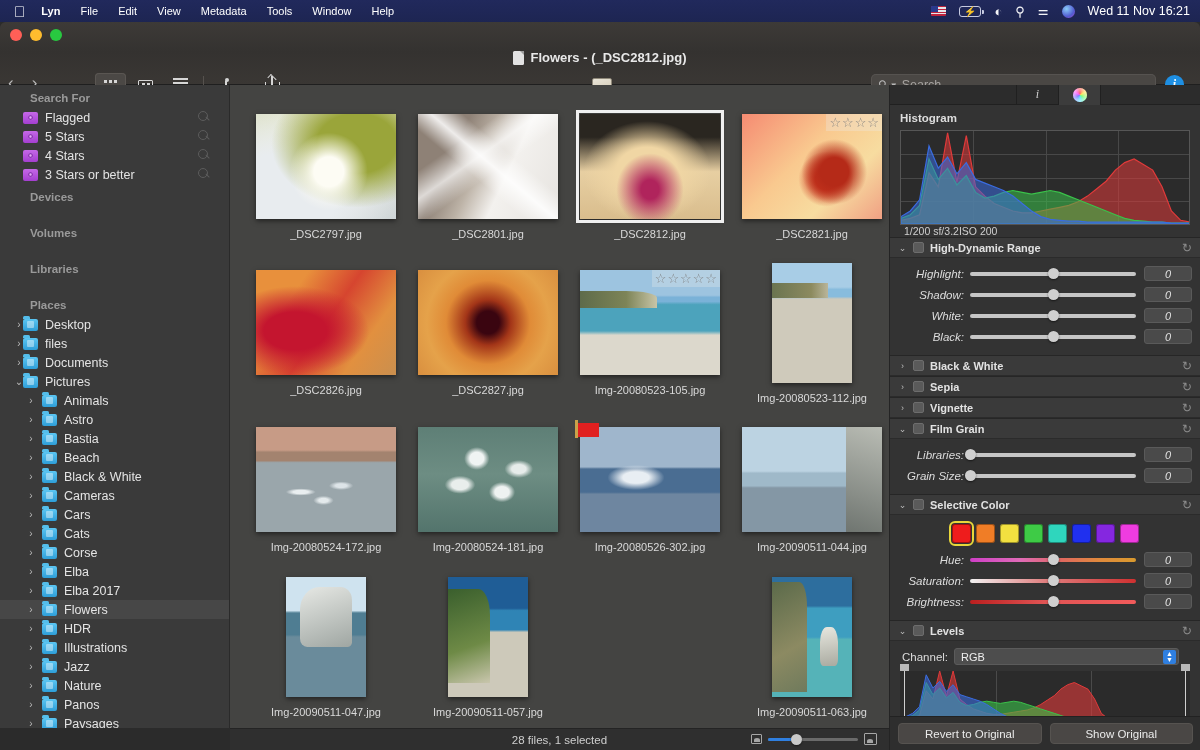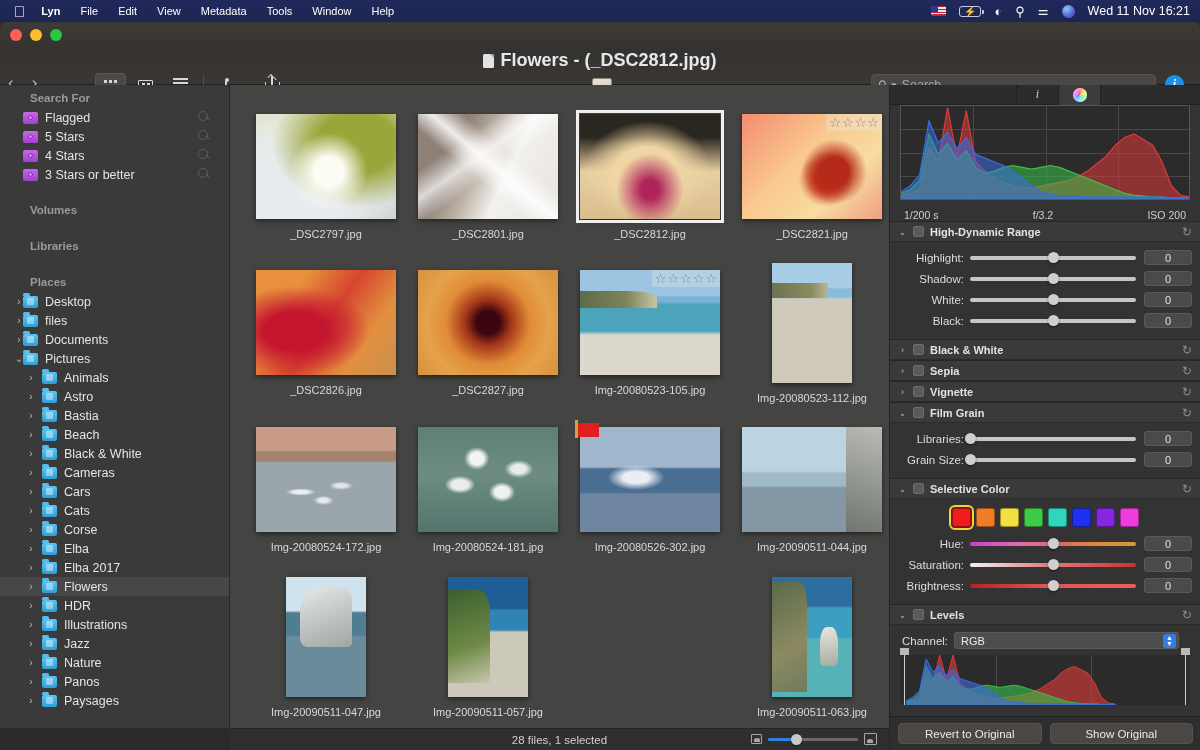--- a/index.html
+++ b/index.html
@@ -40,21 +40,21 @@
   #titlebar{
     position:absolute;top:0;left:0;width:1200px;height:63px;
     background:linear-gradient(180deg,#3d3a37 0%,#343230 48%,#3a3734 100%);
     border-bottom:1px solid #1f1f1f;
   }
   .traffic{ position:absolute; top:7px; left:10px; display:flex; gap:8px;}
   .tl{ width:12px;height:12px;border-radius:50%;}
   .tl.r{background:#ff5f57;} .tl.y{background:#febc2e;} .tl.g{background:#28c840;}
   #wintitle{
     position:absolute;top:28px;left:0;width:1200px;text-align:center;
-    font-size:18px;font-weight:bold;color:#e8e8e8;display:flex;align-items:center;justify-content:center;gap:6px;
+    font-size:13px;font-weight:bold;color:#e8e8e8;display:flex;align-items:center;justify-content:center;gap:6px;
   }
   .doc-ico{ width:11px;height:14px;background:#e2e2e2;border-radius:1.5px;position:relative;display:inline-block;}
   .doc-ico::after{content:"";position:absolute;right:0;top:0;border-width:0 4px 4px 0;border-style:solid;border-color:transparent #9b9b9b transparent transparent;}
   #titlebar-img{
     position:absolute;left:592px;top:56px;width:20px;height:17px;border-radius:2px;
     background:linear-gradient(160deg,#e9e4d8,#cfc5ae);border:1px solid #8e8879;
   }
   #titlebar-img::after{content:"";position:absolute;left:2px;bottom:2px;width:13px;height:7px;
     background:linear-gradient(90deg,#6c7b63,#4e6170,#7d7566);border-radius:1px;}
 
@@ -232,32 +232,32 @@
   .i-glyph{ font-style:italic;font-size:12px;color:#d2d2d2;font-family:"Liberation Serif",serif;}
   .wheel{ width:14px;height:14px;border-radius:50%;
     background:conic-gradient(#ff4d4d,#ffe14d,#6dff6d,#4de1ff,#6d6dff,#ff4dff,#ff4d4d);
     box-shadow:inset 0 0 5px 2px rgba(255,255,255,.65);}
 
   .hgroup{ padding:7px 10px 0 10px; }
   .hgroup h4{ font-size:11.5px;font-weight:bold;color:#ddd;margin-bottom:6px;}
   #histbox{ margin:0 10px; height:95px; border:1px solid #565656; background:#2b2b2b; position:relative; overflow:hidden;}
   #histbox .vg{ position:absolute;top:0;bottom:0;width:1px;background:#484848;}
   #histbox .hg{ position:absolute;left:0;right:0;height:1px;background:#484848;}
-  .exif{ display:flex;justify-content:space-between;padding:9px 14px 0 14px;font-size:10.5px;color:#cfcfcf;}
+  .exif{ display:flex;justify-content:flex-start;padding:0 14px 0 14px;font-size:10.5px;color:#cfcfcf;}
 
   .sec{ border-top:1px solid #262626; }
   .sechead{ height:20px;display:flex;align-items:center;padding:0 8px;gap:6px;position:relative;
     background:#3a3a3a;border-bottom:1px solid #2b2b2b;}
   .sechead .tw2{ font-size:9px;color:#bdbdbd;width:9px;text-align:center;}
   .chk{ width:11px;height:11px;background:#5a5a5a;border:1px solid #6d6d6d;border-radius:2px;}
   .sechead .lbl{ font-size:11px;font-weight:bold;color:#e2e2e2;}
   .reset{ position:absolute;right:8px;font-size:12px;color:#8c8c8c;transform:scaleX(-1);}
   .secbody{ padding:6px 8px 7px 8px; background:#333; }
 
-  .srow{ display:flex;align-items:center;height:19px;margin-bottom:2px; }
+  .srow{ display:flex;align-items:center;height:19px;margin-bottom:2px;font-style:italic; }
   .srow .slabel{ width:72px;text-align:right;font-size:11.5px;color:#ddd;padding-right:6px;flex:none;}
   .track{ position:relative;flex:1;height:4px;border-radius:2px;background:#c6c6c6;margin-right:8px;}
   .track.hue{ background:linear-gradient(90deg,#cf3fc7,#e06bb8 30%,#e0685f 55%,#e08a3c 78%,#d99a2e); }
   .track.sat{ background:linear-gradient(90deg,#f2f2f2,#e08080 45%,#cf3030); }
   .track.bri{ background:linear-gradient(90deg,#bb1f1f,#e05454 45%,#f25b5b); }
   .knob{ position:absolute;width:11px;height:11px;border-radius:50%;background:#cfcfcf;top:-3.5px;
     box-shadow:0 1px 2px rgba(0,0,0,.55);}
   .numbox{ width:48px;height:15px;border-radius:3px;background:#4a4a4a;border:1px solid #5a5a5a;
     font-size:11px;color:#e0e0e0;display:flex;align-items:center;justify-content:center;flex:none;}
 
@@ -394,20 +394,21 @@
       <div class="sb-row">
         <span class="sicon smart"></span>
         <span>4 Stars</span>
         <span class="sb-mag"></span>
       </div>
       <div class="sb-row">
         <span class="sicon smart"></span>
         <span>3 Stars or better</span>
         <span class="sb-mag"></span>
       </div>
+      <div class="sb-header">Devices</div>
       <div class="sb-gap"></div>
       <div class="sb-header">Volumes</div>
       <div class="sb-gap"></div>
       <div class="sb-header">Libraries</div>
       <div class="sb-gap"></div>
       <div class="sb-header">Places</div>
       <div class="sb-row">
         <span class="tw">›</span>
         <span class="sicon blue sp"></span>
         <span>Desktop</span>
@@ -657,20 +658,23 @@
       <div class="ptab spacer"></div>
       <div class="ptab">
           <span class="i-glyph">i</span>
         </div>
       <div class="ptab active">
           <span class="wheel"></span>
         </div>
       <div class="ptab grow"></div>
     </div>
 
+    <div class="hgroup">
+      <h4>Histogram</h4>
+    </div>
     <div id="histbox">
         <span class="vg" style="left: 72.25px;"></span>
         <span class="vg" style="left: 144.5px;"></span>
         <span class="vg" style="left: 216.75px;"></span>
         <span class="hg" style="top: 23.25px;"></span>
         <span class="hg" style="top: 46.5px;"></span>
         <span class="hg" style="top: 69.75px;"></span>
         <svg width="289" height="93" viewBox="0 0 289 93" style="position: absolute; left: 0px; top: 0px;">
           <path d="M 0 93 L 0.0 89.3 L 9.3 87.4 L 18.6 83.7 L 28.0 41.8 L 37.3 55.8 L 46.6 1.9 L 55.9 51.1 L 65.3 4.7 L 74.6 55.8 L 83.9 65.1 L 93.2 72.5 L 102.5 76.3 L 111.9 80.0 L 121.2 81.8 L 130.5 81.8 L 139.8 80.0 L 149.2 78.1 L 158.5 76.3 L 167.8 74.4 L 177.1 70.7 L 186.5 65.1 L 195.8 57.7 L 205.1 50.2 L 214.4 39.1 L 223.7 31.6 L 233.1 27.9 L 242.4 33.5 L 251.7 39.1 L 261.0 55.8 L 270.4 80.0 L 279.7 89.3 L 289.0 91.1 L 289 93 Z" fill="#e03a3a" fill-opacity="0.55" stroke="#e03a3a" stroke-width="1.2"></path>
           <path d="M 0 93 L 0.0 87.4 L 9.3 83.7 L 18.6 74.4 L 28.0 27.9 L 37.3 48.4 L 46.6 37.2 L 55.9 53.9 L 65.3 44.6 L 74.6 61.4 L 83.9 67.0 L 93.2 65.1 L 102.5 61.4 L 111.9 59.5 L 121.2 61.4 L 130.5 63.2 L 139.8 61.4 L 149.2 59.5 L 158.5 61.4 L 167.8 65.1 L 177.1 68.8 L 186.5 72.5 L 195.8 76.3 L 205.1 80.0 L 214.4 83.7 L 223.7 87.4 L 233.1 89.3 L 242.4 90.2 L 251.7 91.1 L 261.0 91.1 L 270.4 92.1 L 279.7 92.1 L 289.0 92.1 L 289 93 Z" fill="#3ac24a" fill-opacity="0.55" stroke="#3ac24a" stroke-width="1.2"></path>

